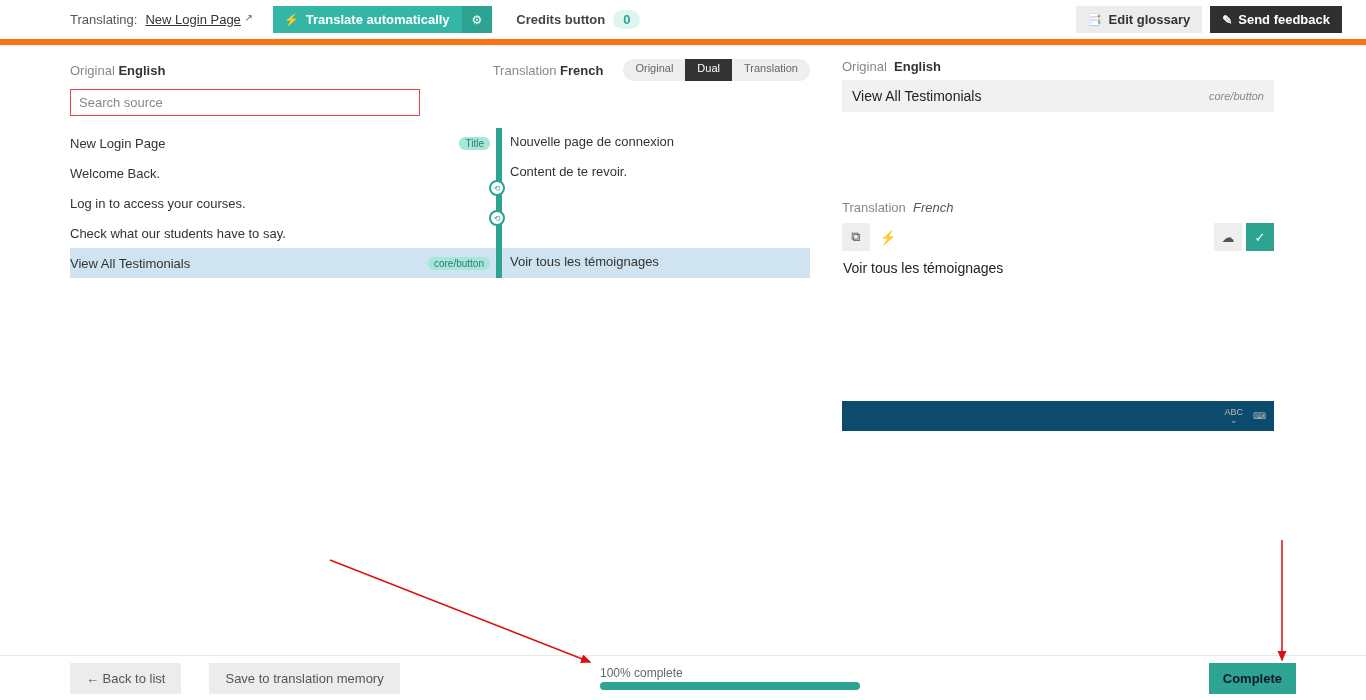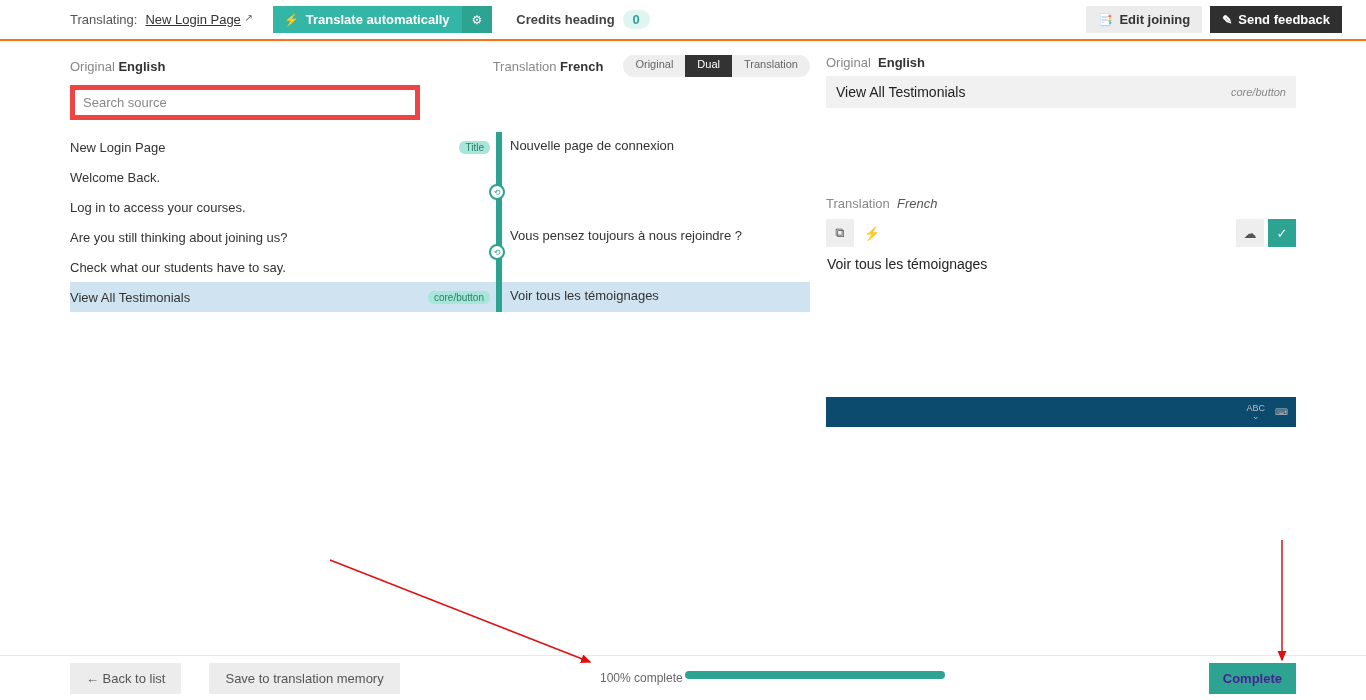--- a/index.html
+++ b/index.html
@@ -1,40 +1,40 @@
 <!DOCTYPE html>
 <html><head>
 <meta charset="utf-8">
 <style>
   * { box-sizing: border-box; }
   html, body { margin:0; padding:0; font-family: -apple-system, BlinkMacSystemFont, "Segoe UI", Helvetica, Arial, sans-serif; font-size:13px; color:#333; background:#fff; width:1366px; }
-  .header { display:flex; align-items:center; padding:6px 24px 6px 70px; border-bottom:2px solid #f97316; box-shadow:0 1px 2px rgba(0,0,0,0.05); }
+  .header { display:flex; align-items:center; padding:6px 24px 6px 70px; border-bottom:6px solid #f97316; box-shadow:0 1px 2px rgba(0,0,0,0.05); }
   .hdr-left { display:flex; align-items:center; gap:8px; }
   .hdr-label { color:#555; }
   .hdr-link { color:#333; text-decoration:underline; cursor:pointer; }
   .ext-icon { font-size:10px; vertical-align:top; color:#555; }
   .btn { display:inline-flex; align-items:center; gap:6px; padding:6px 12px; border:none; cursor:pointer; font-size:13px; }
   .btn-teal { background:#33B6A5; color:#fff; font-weight:600; }
   .btn-teal2 { background:#2DA392; color:#fff; padding:6px 10px; }
   .auto-group { display:flex; margin-left:12px; }
   .credits { display:flex; align-items:center; gap:8px; margin-left:16px; font-weight:600; color:#444; }
   .credits-badge { background:#dff5f2; color:#2DA392; border-radius:10px; padding:2px 10px; font-weight:700; }
   .hdr-right { margin-left:auto; display:flex; gap:8px; }
   .btn-grey { background:#ececec; color:#333; font-weight:600; }
   .btn-black { background:#2f2f2f; color:#fff; font-weight:600; }
   .glyph { font-size:12px; }
-  .content { display:flex; padding:14px 70px 0 70px; gap:4px; }
+  .content { display:flex; padding:14px 92px 0 70px; gap:20px; }
   .left-pane { width:740px; }
   .lang-row { display:flex; justify-content:space-between; align-items:center; margin-bottom:8px; }
   .lang-label { color:#888; }
   .lang-label b { color:#333; font-weight:600; }
   .pill-group { display:inline-flex; background:#eee; border-radius:14px; overflow:hidden; height:22px; }
   .pill { padding:3px 12px; font-size:11px; color:#666; cursor:pointer; }
   .pill.active { background:#333; color:#fff; }
-  .search-input { width:350px; padding:5px 8px; border:5px solid #ef4444; color:#333; font-size:13px; }
+  .search-input { width:350px; padding:5px 8px; border:1px solid #ef4444; color:#333; font-size:13px; }
   .search-input::placeholder { color:#888; }
   .rows { margin-top:12px; }
   .trow { display:flex; align-items:stretch; min-height:30px; font-size:13px; color:#333; cursor:pointer; }
   .trow.selected { background:#cfe4f0; }
   .cell-src { width:354px; padding:6px 6px 6px 0; display:flex; align-items:center; }
   .cell-tag { width:72px; display:flex; align-items:center; justify-content:flex-end; padding-right:6px; }
   .tagpill { background:#a8e6d9; color:#2a7d6f; font-size:10px; padding:1px 6px; border-radius:6px; white-space:nowrap; }
   .cell-bar { width:6px; background:#2DA392; position:relative; }
   .link-dot { position:absolute; left:-7px; width:16px; height:16px; background:#fff; border:2px solid #2DA392; border-radius:50%; display:flex; align-items:center; justify-content:center; color:#2DA392; font-size:8px; }
   .cell-tgt { flex:1; padding:6px 8px; }
@@ -49,24 +49,24 @@
   .r-toolbar .left-icons { display:flex; gap:4px; }
   .ricon { width:28px; height:28px; background:#eee; display:flex; align-items:center; justify-content:center; color:#555; cursor:pointer; font-size:13px; }
   .ricon.white { background:#fff; }
   .ricon.teal { background:#2DA392; color:#fff; }
   .r-toolbar .right-icons { margin-left:auto; display:flex; gap:4px; }
   .r-text { border:1px solid #fff; min-height:150px; padding:8px 0; color:#222; font-size:14px; }
   .r-foot { height:30px; background:#0c4a6e; display:flex; justify-content:flex-end; align-items:center; gap:10px; padding:0 8px; color:#bbb; }
   .r-foot-icon { display:flex; flex-direction:column; align-items:center; font-size:9px; line-height:0.9; cursor:pointer; color:#bbb; }
   .footer { position:fixed; bottom:0; left:0; right:0; height:45px; background:#fff; border-top:1px solid #e9e9e9; display:flex; align-items:center; padding:8px 70px; }
   .footer .fbtn { background:#ececec; color:#555; padding:8px 16px; border:none; cursor:pointer; font-size:13px; }
-  .footer .fprog { position:absolute; left:600px; display:flex; flex-direction:row; gap:2px; }
+  .footer .fprog { position:absolute; left:600px; display:flex; flex-direction:column; gap:2px; }
   .footer .fprog-txt { font-size:12px; color:#666; }
   .footer .fprog-bar { width:260px; height:8px; background:#2DA392; border-radius:4px; }
-  .footer .fcomplete { margin-left:auto; background:#2DA392; color:#4c1d95; padding:8px 14px; border:none; cursor:pointer; font-weight:600; font-size:13px; }
+  .footer .fcomplete { margin-left:auto; background:#2DA392; color:#0f172a; padding:8px 14px; border:none; cursor:pointer; font-weight:600; font-size:13px; }
   
   .arrow-svg { position:fixed; left:0; top:0; width:1366px; height:700px; pointer-events:none; }
 </style>
 </head>
 <body>
 
 <div class="header">
   <div class="hdr-left">
     <span class="hdr-label">Translating:</span>
     <span>
@@ -76,28 +76,28 @@
     <div class="auto-group">
       <button class="btn btn-teal">
         <span class="glyph">⚡</span>
         <span>Translate automatically</span>
       </button>
       <button class="btn btn-teal2">
         <span class="glyph">⚙</span>
       </button>
     </div>
     <div class="credits">
-      <span>Credits heading</span>
+      <span>Credits button</span>
       <span class="credits-badge">0</span>
     </div>
   </div>
   <div class="hdr-right">
     <button class="btn btn-grey">
       <span class="glyph">📑</span>
-      <span>Edit joining</span>
+      <span>Edit glossary</span>
     </button>
     <button class="btn btn-black">
       <span class="glyph">✎</span>
       <span>Send feedback</span>
     </button>
   </div>
 </div>
 
 <div class="content">
   <div class="left-pane">
@@ -127,33 +127,28 @@
           <div class="cell-tag">
             <span class="tagpill">Title</span>
           </div>
           <div class="cell-bar"></div>
           <div class="cell-tgt">Nouvelle page de connexion</div>
         </div>
         <div class="trow">
           <div class="cell-src">Welcome Back.</div>
           <div class="cell-tag"></div>
           <div class="cell-bar"></div>
+          <div class="cell-tgt">Content de te revoir.</div>
         </div>
         <div class="trow">
           <div class="cell-src">Log in to access your courses.</div>
           <div class="cell-tag"></div>
           <div class="cell-bar">
             <div class="link-dot" style="top: -8px;">⟲</div>
           </div>
-        </div>
-        <div class="trow">
-          <div class="cell-src">Are you still thinking about joining us?</div>
-          <div class="cell-tag"></div>
-          <div class="cell-bar"></div>
-          <div class="cell-tgt">Vous pensez toujours à nous rejoindre ?</div>
         </div>
         <div class="trow">
           <div class="cell-src">Check what our students have to say.</div>
           <div class="cell-tag"></div>
           <div class="cell-bar">
             <div class="link-dot" style="top: -8px;">⟲</div>
           </div>
         </div>
         <div class="trow selected">
           <div class="cell-src">View All Testimonials</div>

